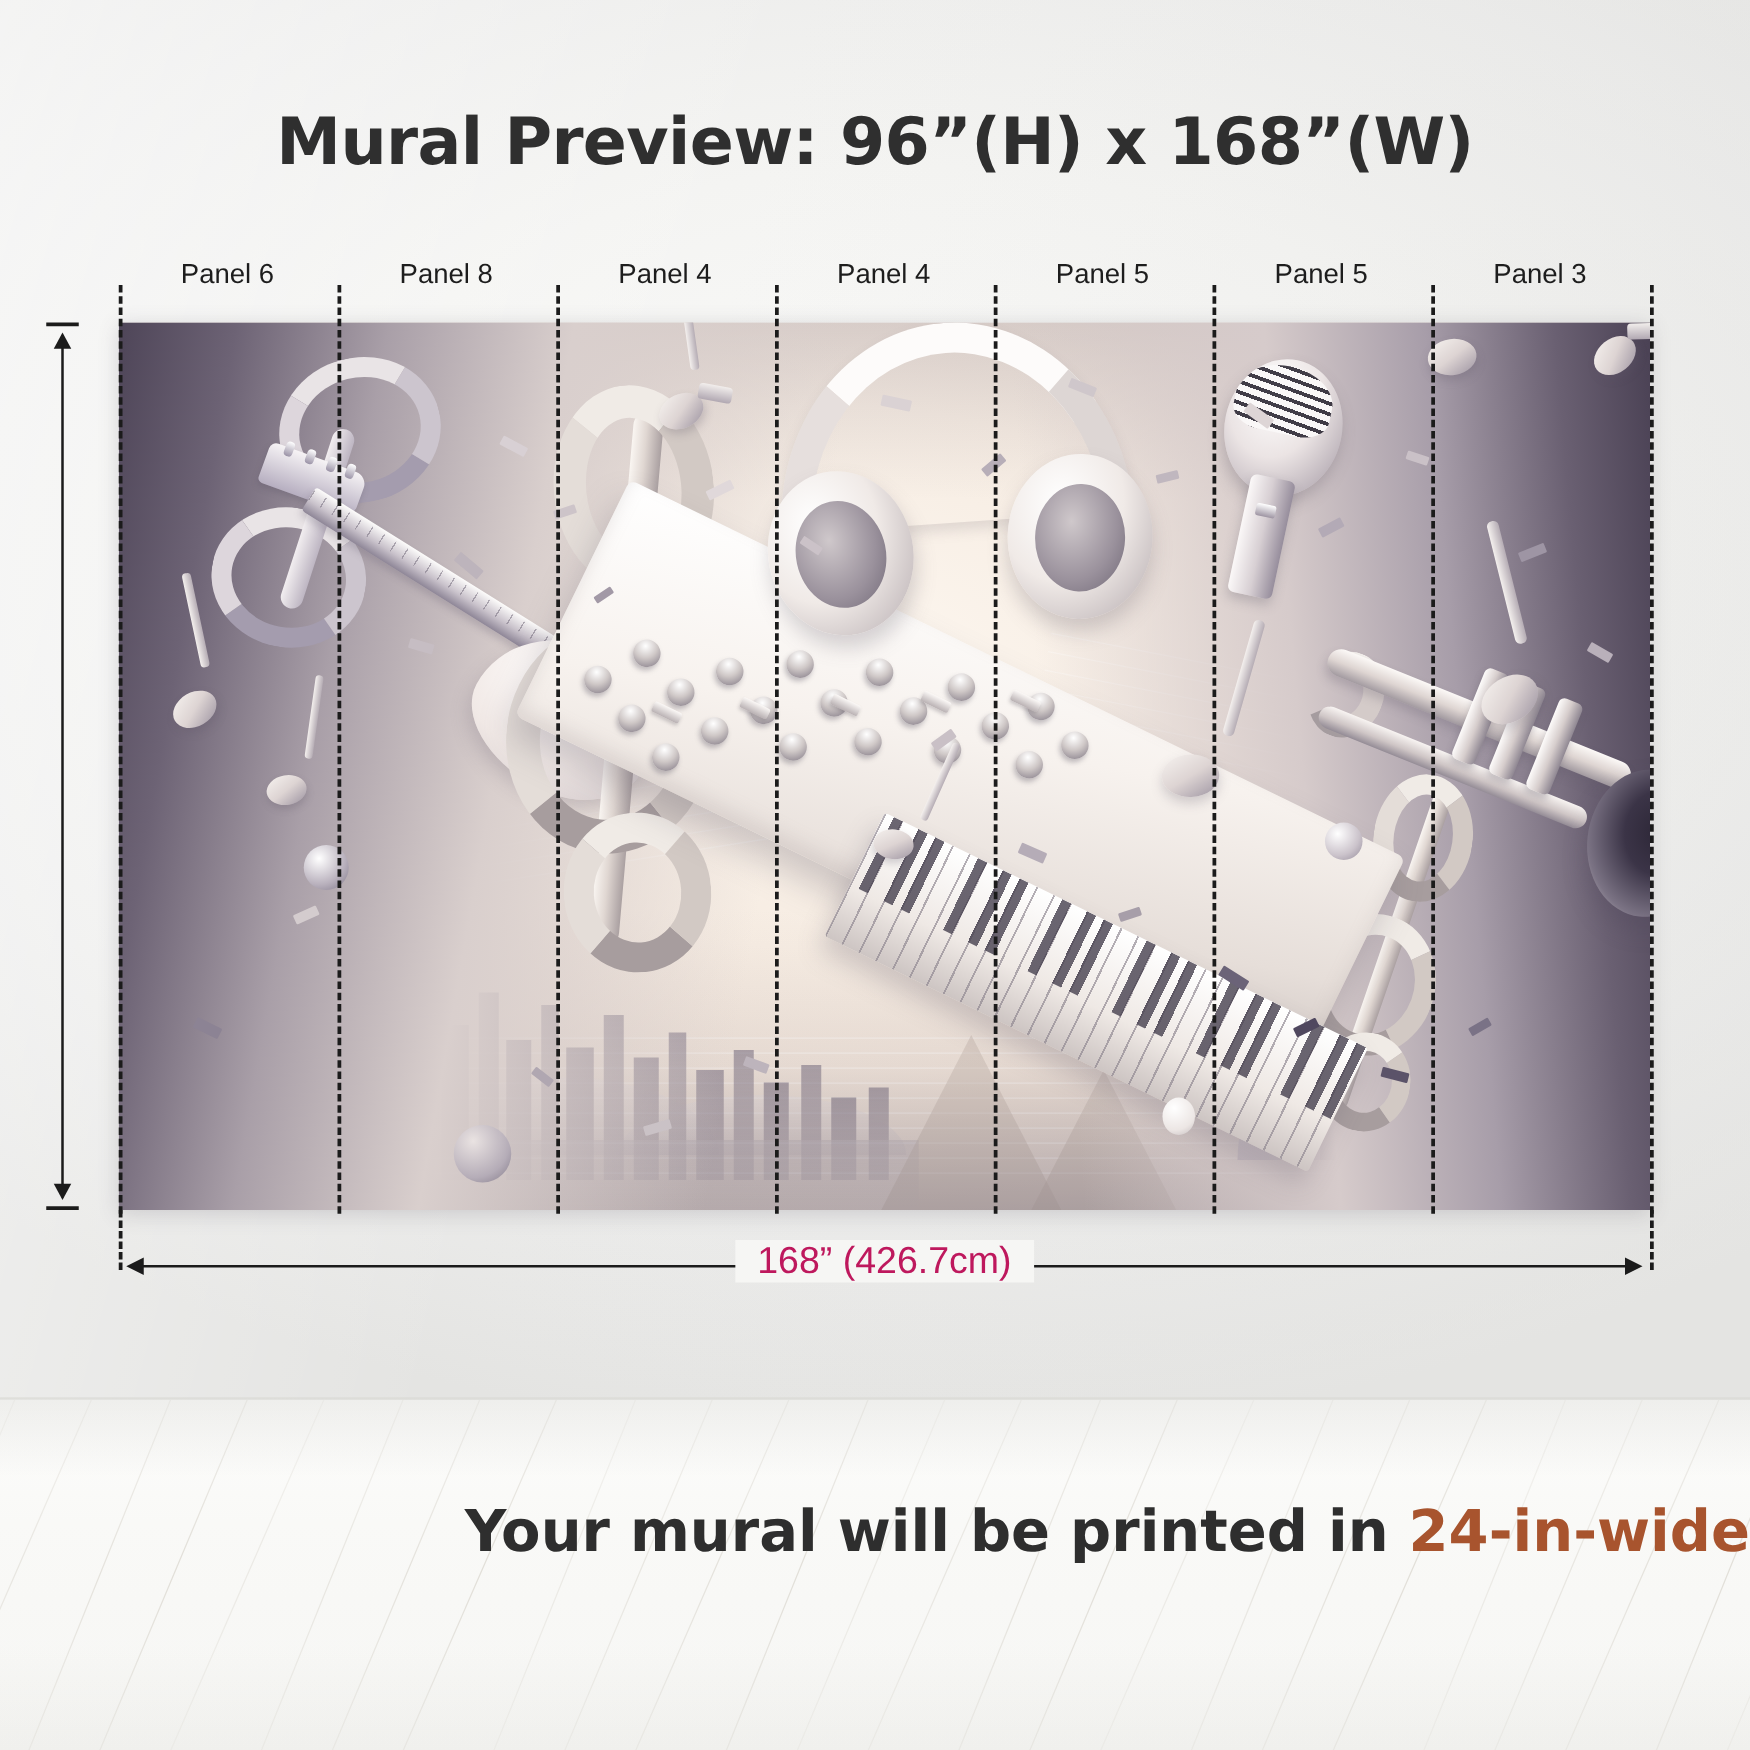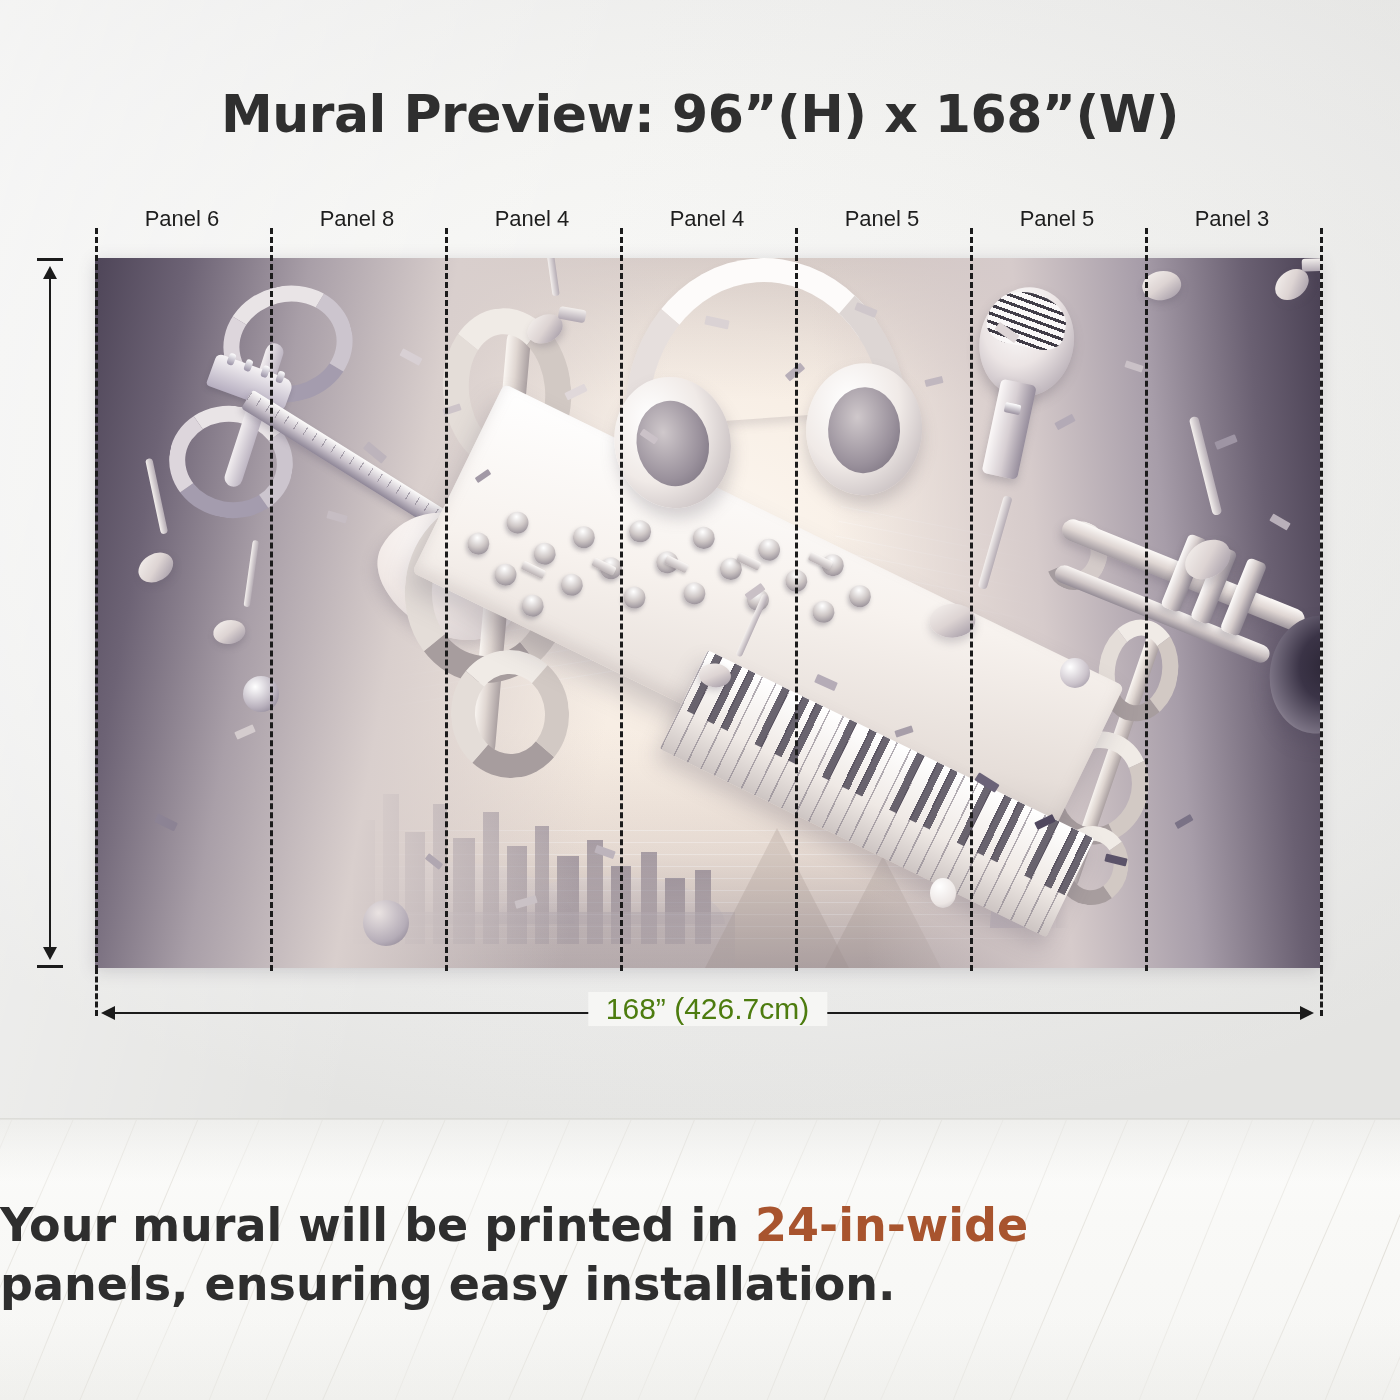--- a/index.html
+++ b/index.html
@@ -319,30 +319,30 @@
   #dim-v .ah.b { bottom:8px; border-top:13px solid #1b1b1b; }
 
   #dim-h { position:absolute; left:95px; top:1011px; width:1225px; height:4px; }
   #dim-h .line { position:absolute; left:10px; right:10px; top:1px; height:2px; background:#1b1b1b; }
   #dim-h .ah { position:absolute; top:-5px; width:0; height:0; border-top:7px solid transparent; border-bottom:7px solid transparent; }
   #dim-h .ah.l { left:6px;  border-right:14px solid #1b1b1b; }
   #dim-h .ah.r { right:6px; border-left:14px solid #1b1b1b; }
   #dim-h-label {
     position:absolute; left:50%; top:-19px; transform:translateX(-50%);
     background:#f6f6f4; padding:0 18px;
-    font-size:30px; color:#4d7c0f; white-space:nowrap;
+    font-size:30px; color:#be185d; white-space:nowrap;
     font-family:"Liberation Sans", sans-serif;
   }
   .guide-v {
     position:absolute; width:0; border-left:3px dashed #1b1b1b;
   }
 
   
   #caption {
-    position:absolute; left:0; top:1196px; width:1400px; text-align:left;
+    position:absolute; left:0; top:1196px; width:1400px; text-align:right;
     font-size:46px; font-weight:700; color:#2e2e2e; line-height:1.28;
     font-family:"DejaVu Sans", sans-serif;
   }
   #caption .accent { color:#a8542e; }
 </style>
 </head>
 <body>
 
 <div id="wall"></div>
 
@@ -654,14 +654,13 @@
     <div class="plank" style="left: 152px; transform: rotate(22deg); opacity: 0.74;"></div>
     <div class="plank" style="left: 90px; transform: rotate(23.6deg); opacity: 0.62;"></div>
     <div class="plank" style="left: 28px; transform: rotate(22.8deg); opacity: 0.5;"></div>
   <div class="shade"></div>
 </div>
 
 <div id="caption">
   <div>
     <span>Your mural will be printed in </span><span class="accent">24-in-wide</span>
   </div>
-  <div>panels, ensuring easy installation.</div>
 </div>
 
 </body></html>

